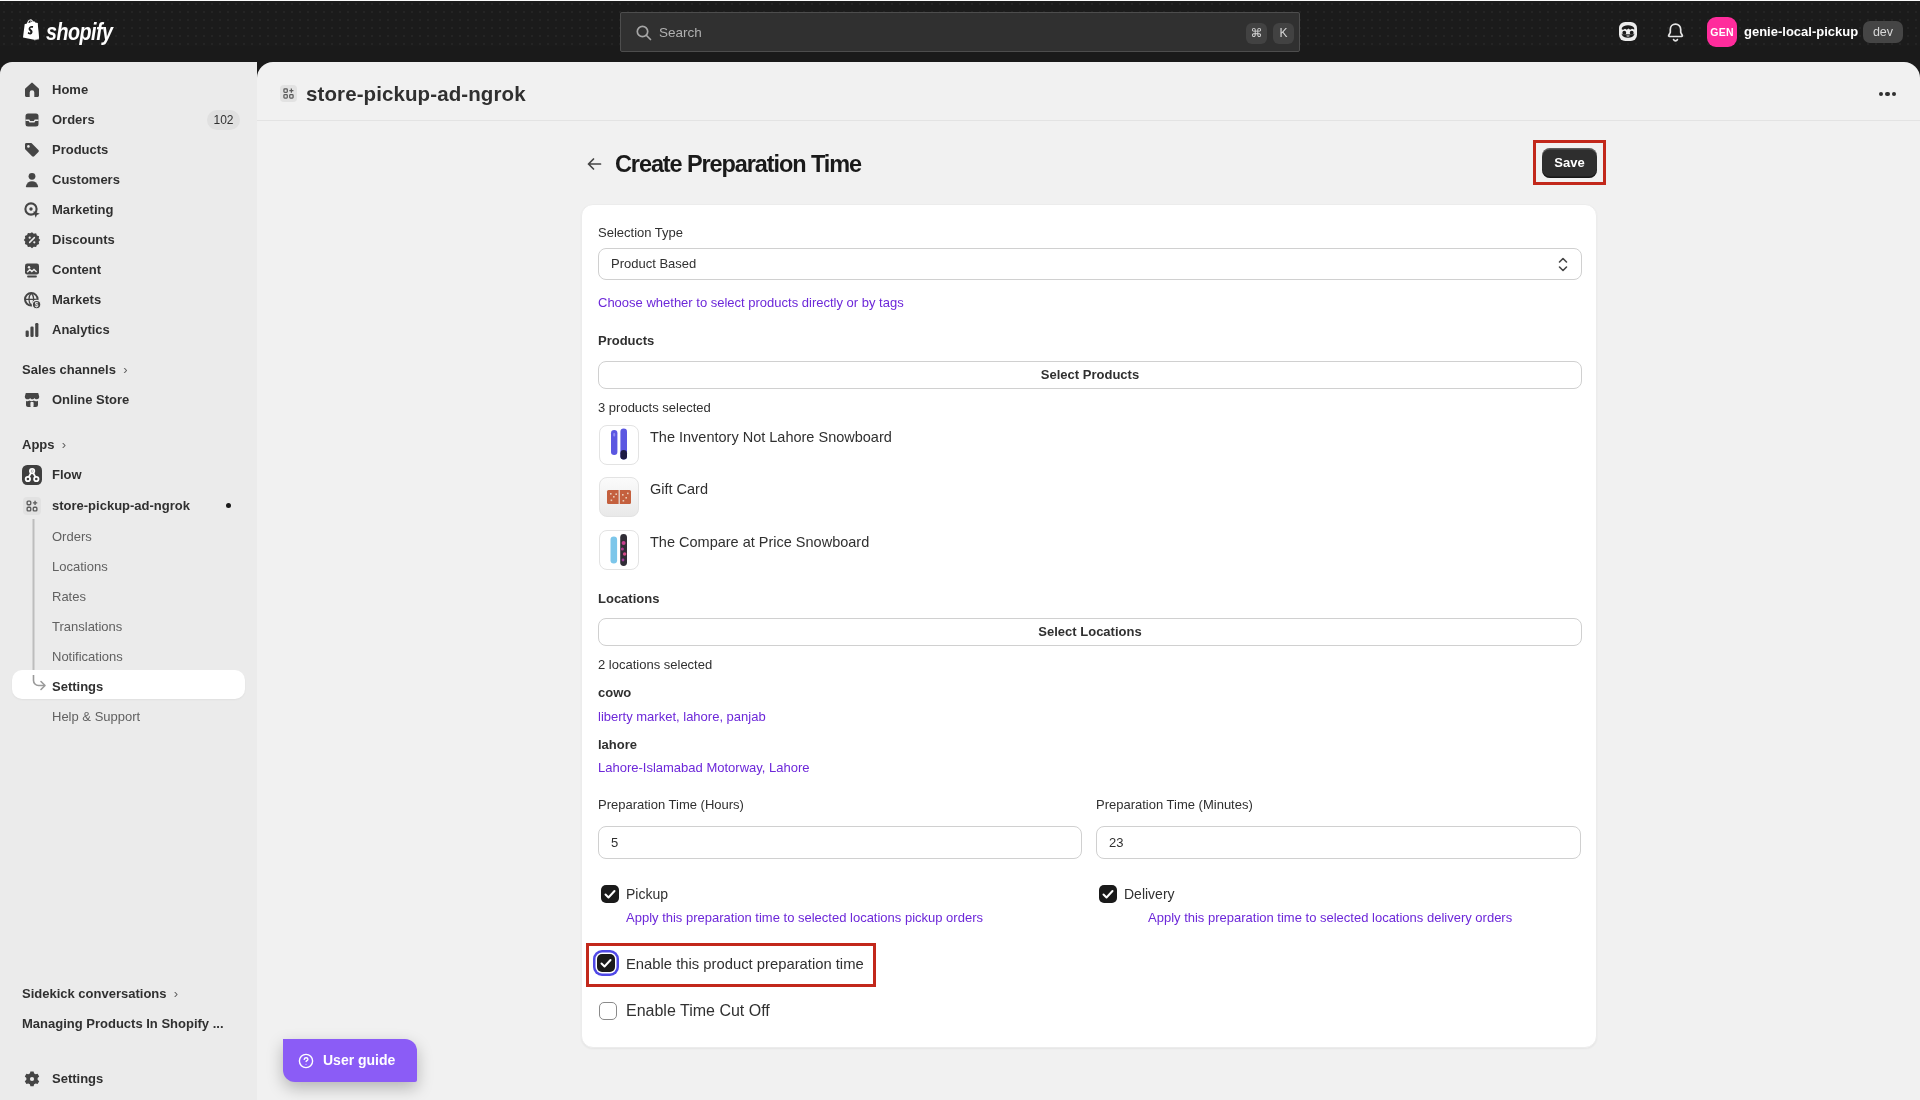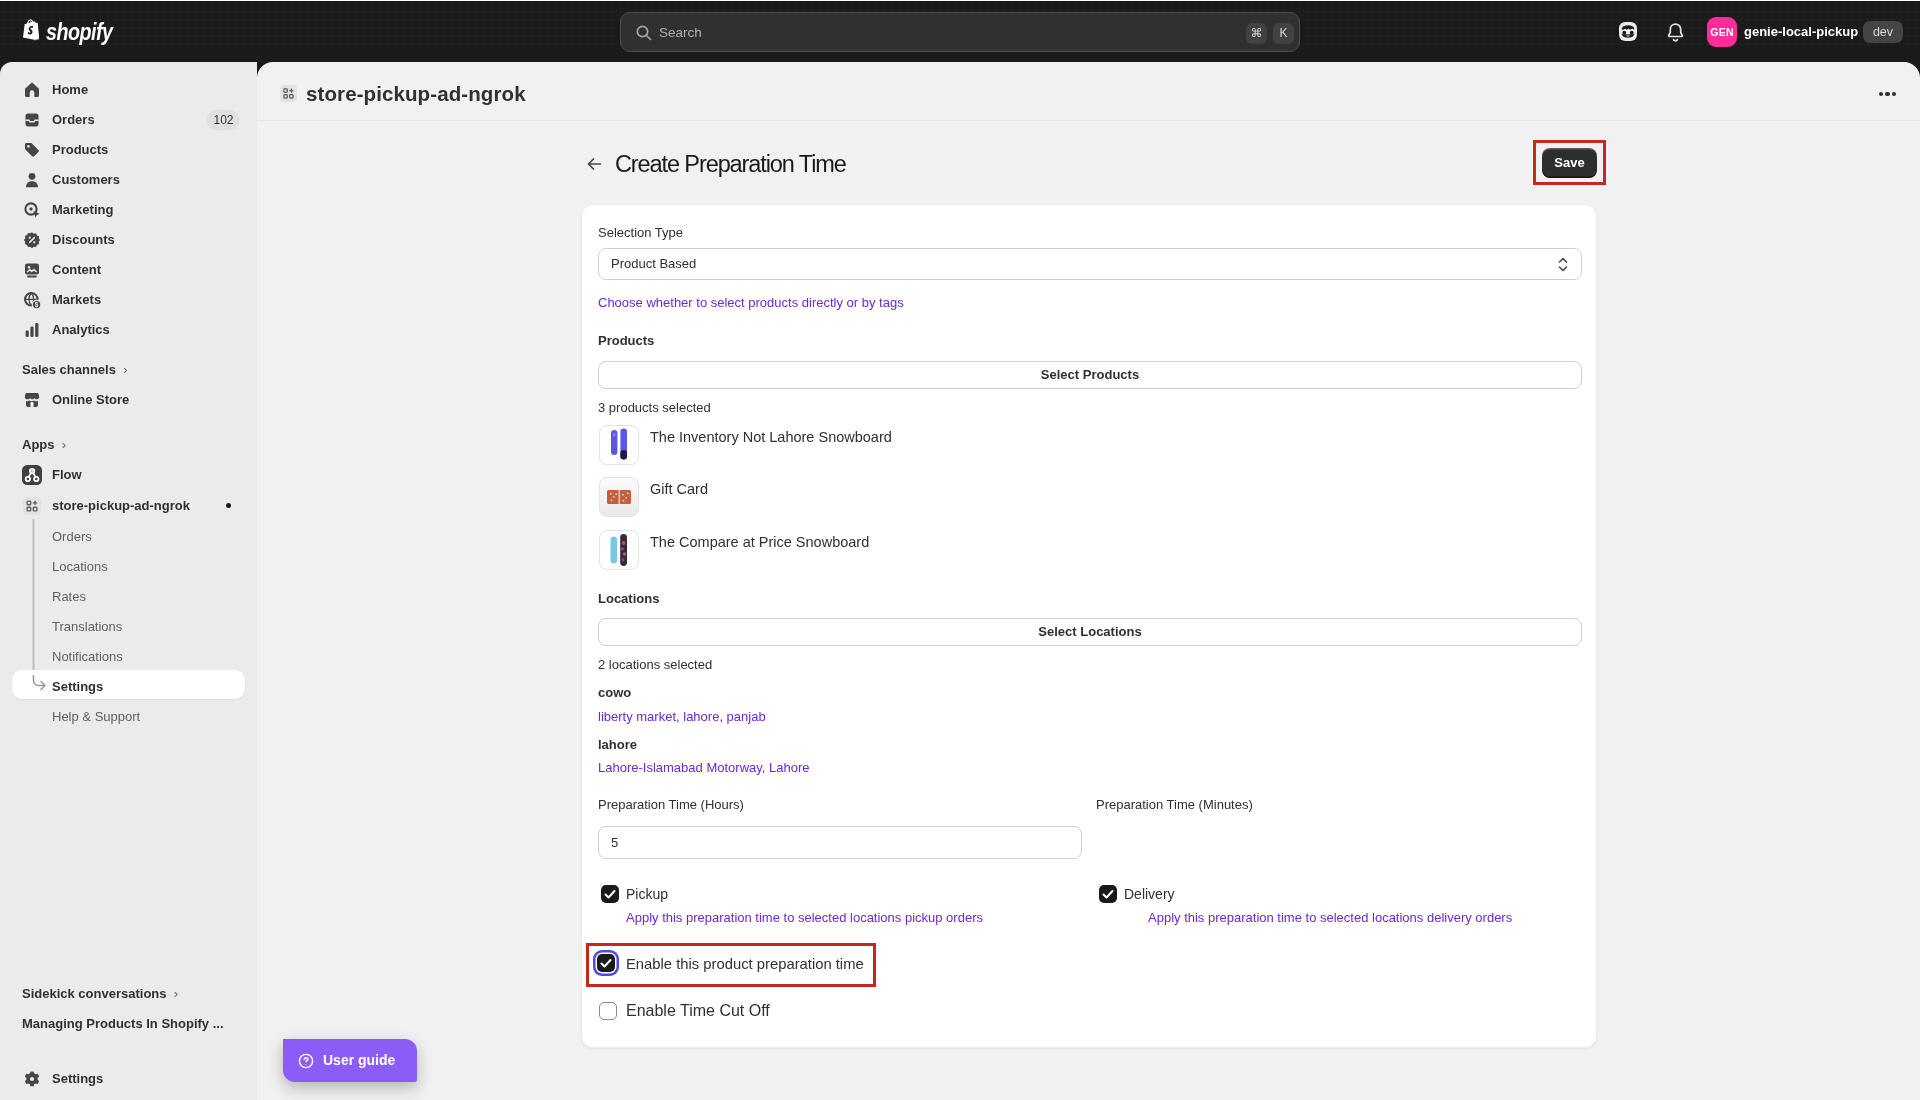--- a/index.html
+++ b/index.html
@@ -6,21 +6,21 @@
 html,body{width:1920px;height:1100px;overflow:hidden}
 body{background:#1a1a1a;font-family:"Liberation Sans",sans-serif;color:#303030;position:relative}
 .abs{position:absolute}
 .t13{font-size:13px;line-height:20px}
 .b{font-weight:700}
 .gray{color:#6d28d9}
 svg{display:block}
 
 #topbar{position:absolute;left:0;top:0;width:1920px;height:46px;background:#1b1b1b;background-image:radial-gradient(#242424 0.9px,transparent 1px);background-size:8px 8px}
 #topline{position:absolute;left:0;top:0;width:1920px;height:1px;background:#fafafa;z-index:30}
-#search{position:absolute;left:620px;top:12px;width:680px;height:40px;background:#303030;border:1px solid #4d4d4d;border-radius:10px}
+#search{position:absolute;left:620px;top:12px;width:680px;height:40px;background:#303030;border:1px solid #4d4d4d;border-radius:2px}
 .key{position:absolute;top:10px;width:21px;height:21px;background:#424242;border-radius:6px;color:#d6d6d6;font-size:12px;line-height:21px;text-align:center}
 
 #sidebar{position:absolute;left:0;top:62px;width:257px;height:1038px;background:#ebebeb;border-radius:12px 0 0 0}
 .nav{position:absolute;left:12px;width:233px;height:28px;border-radius:10px}
 .nav .ic{position:absolute;left:10px;top:4px;width:20px;height:20px}
 .nav .lb{position:absolute;left:40px;top:4px;font-size:13px;line-height:20px;font-weight:700;color:#303030}
 .sub{position:absolute;left:52px;font-size:13px;line-height:20px;color:#616161}
 .shead{position:absolute;left:22px;font-size:13px;line-height:20px;font-weight:700;color:#303030}
 .chev{color:#616161;font-weight:400;font-size:13px}
 
@@ -245,21 +245,21 @@
     <div class="abs" style="left:1622px;top:28px;width:18px;height:5px">
       <div class="abs" style="left:0;top:0;width:4.4px;height:4.4px;border-radius:50%;background:#303030"></div>
       <div class="abs" style="left:6.4px;top:0;width:4.4px;height:4.4px;border-radius:50%;background:#303030"></div>
       <div class="abs" style="left:12.8px;top:0;width:4.4px;height:4.4px;border-radius:50%;background:#303030"></div>
     </div>
   </div>
 
   <svg class="abs" style="left:328px;top:91px" width="18" height="18" viewBox="0 0 18 18" fill="none" stroke="#454545" stroke-width="1.7" stroke-linecap="round" stroke-linejoin="round">
         <path d="M15.5 9h-12M8.5 4l-5 5 5 5"></path>
       </svg>
-  <div class="abs" style="left:358px;top:86px;font-size:23.5px;line-height:28px;font-weight:400;color:#1a1a1a;letter-spacing:-1.1px">Create Preparation Time</div>
+  <div class="abs" style="left:358px;top:86px;font-size:23.5px;line-height:28px;font-weight:700;color:#1a1a1a;letter-spacing:-1.1px">Create Preparation Time</div>
   <div class="redbox" style="left:1276px;top:76px;width:73px;height:45px"></div>
   <div class="abs" style="left:1285px;top:84px;width:55px;height:30px;border-radius:8px;background:#2e2e2e;box-shadow:inset 0 1.5px 0 rgba(255,255,255,.22),inset 0 -1.5px 0 rgba(0,0,0,.5);color:#fff;font-size:13px;line-height:30px;font-weight:600;text-align:center">Save</div>
 
   <div id="card">
     <div class="abs t13" style="left:16px;top:18px">Selection Type</div>
     <div class="field" style="top:43px;height:32px">
       <div class="abs" style="left:12px;top:5px">Product Based</div>
       <svg class="abs" style="right:12px;top:7px" width="12" height="17" viewBox="0 0 12 17" fill="none" stroke="#454545" stroke-width="1.6" stroke-linecap="round" stroke-linejoin="round">
             <path d="M2.5 6l3.5-3.5L9.5 6M2.5 11l3.5 3.5L9.5 11"></path>
           </svg>
@@ -314,20 +314,23 @@
     <div class="abs t13 b" style="left:16px;top:478px">cowo</div>
     <div class="abs t13 gray" style="left:16px;top:502px">liberty market, lahore, panjab</div>
     <div class="abs t13 b" style="left:16px;top:530px">lahore</div>
     <div class="abs t13 gray" style="left:16px;top:553px">Lahore-Islamabad Motorway, Lahore</div>
 
     <div class="abs t13" style="left:16px;top:590px">Preparation Time (Hours)</div>
     <div class="abs t13" style="left:514px;top:590px">Preparation Time (Minutes)</div>
     <div class="field" style="top:621px;width:484px;height:33px">
           <div class="abs" style="left:12px;top:6px">5</div>
         </div>
+    <div class="field" style="left:514px;top:621px;width:485px;height:33px">
+          <div class="abs" style="left:12px;top:6px">23</div>
+        </div>
 
     <div class="cb on" style="left:19px;top:680px">
           <svg width="18" height="18" viewBox="0 0 18 18" fill="none" stroke="#fff" stroke-width="2" stroke-linecap="round" stroke-linejoin="round">
             <path d="M4.5 9.5l3 3 6-6.5"></path>
           </svg>
         </div>
     <div class="cblabel" style="left:44px;top:679px">Pickup</div>
     <div class="abs t13 gray" style="left:44px;top:703px">Apply this preparation time to selected locations pickup orders</div>
     <div class="cb on" style="left:517px;top:680px">
           <svg width="18" height="18" viewBox="0 0 18 18" fill="none" stroke="#fff" stroke-width="2" stroke-linecap="round" stroke-linejoin="round">

